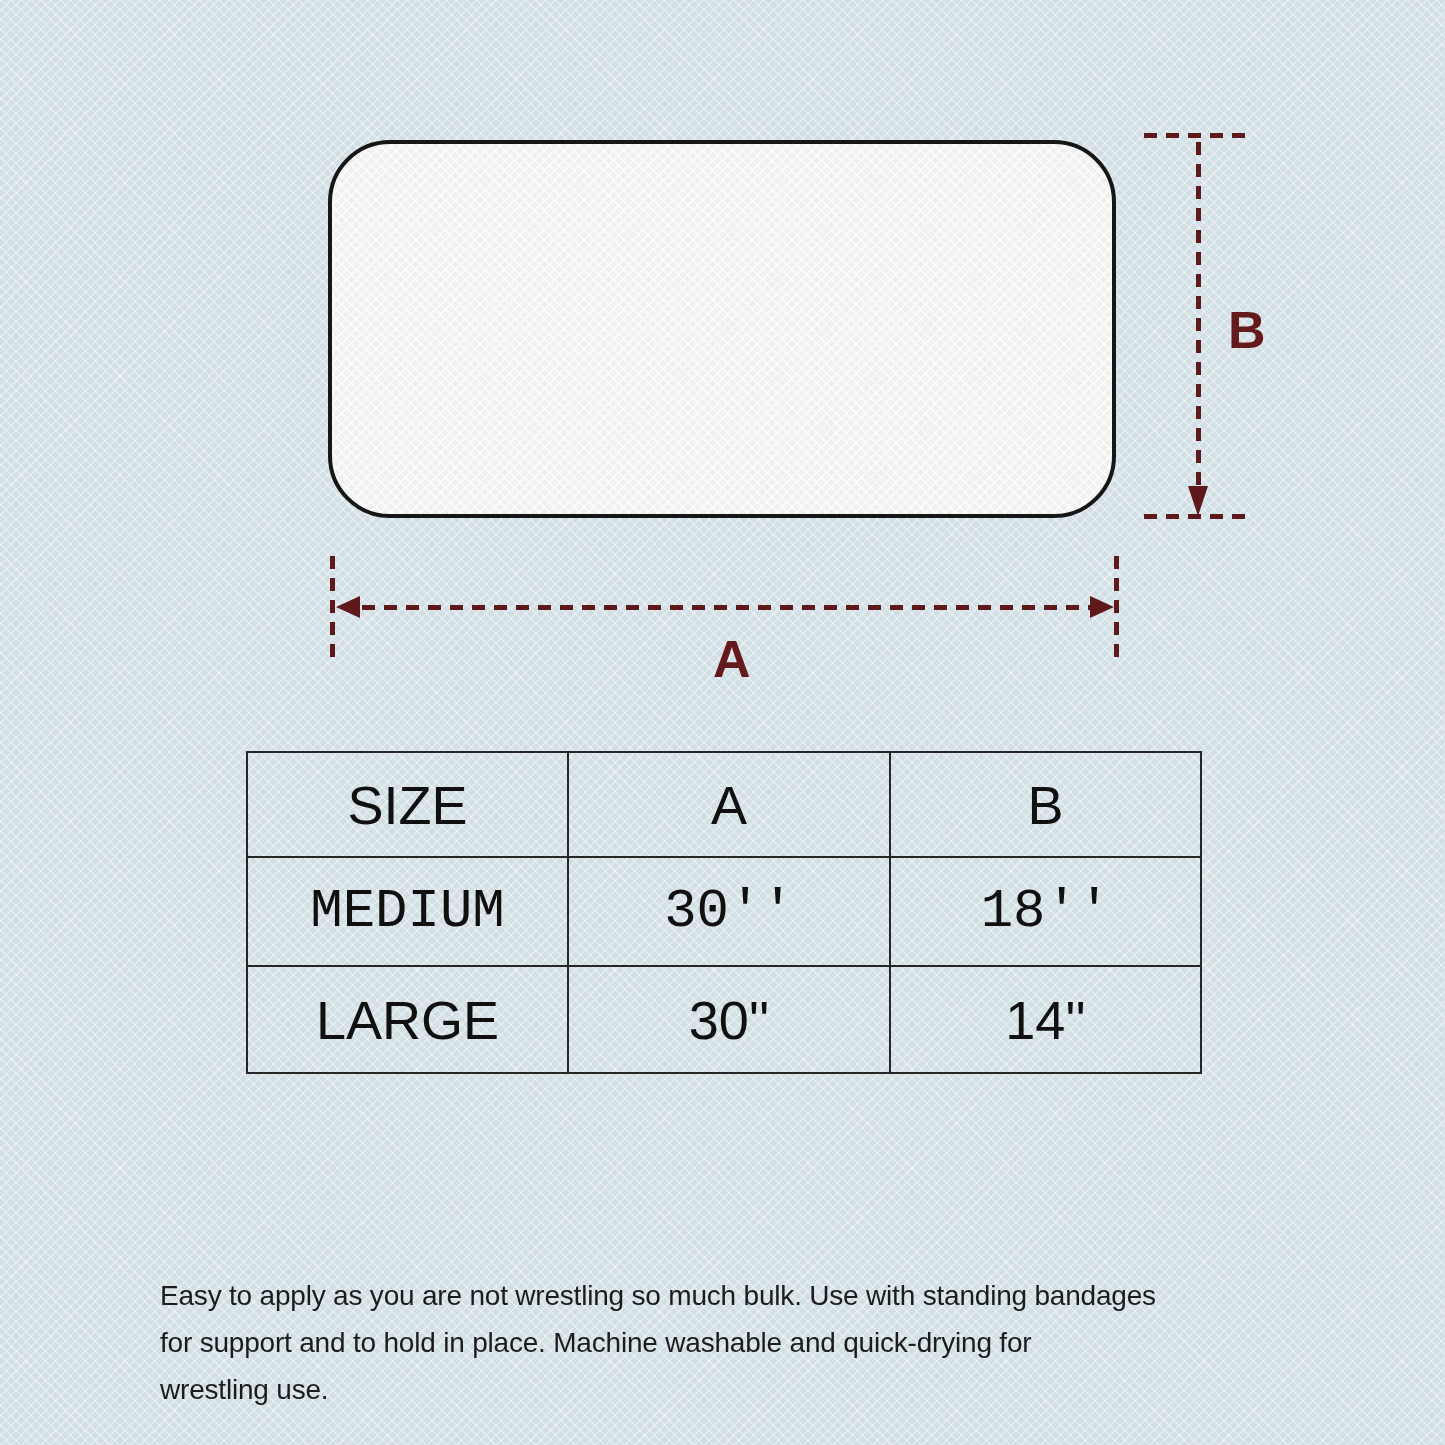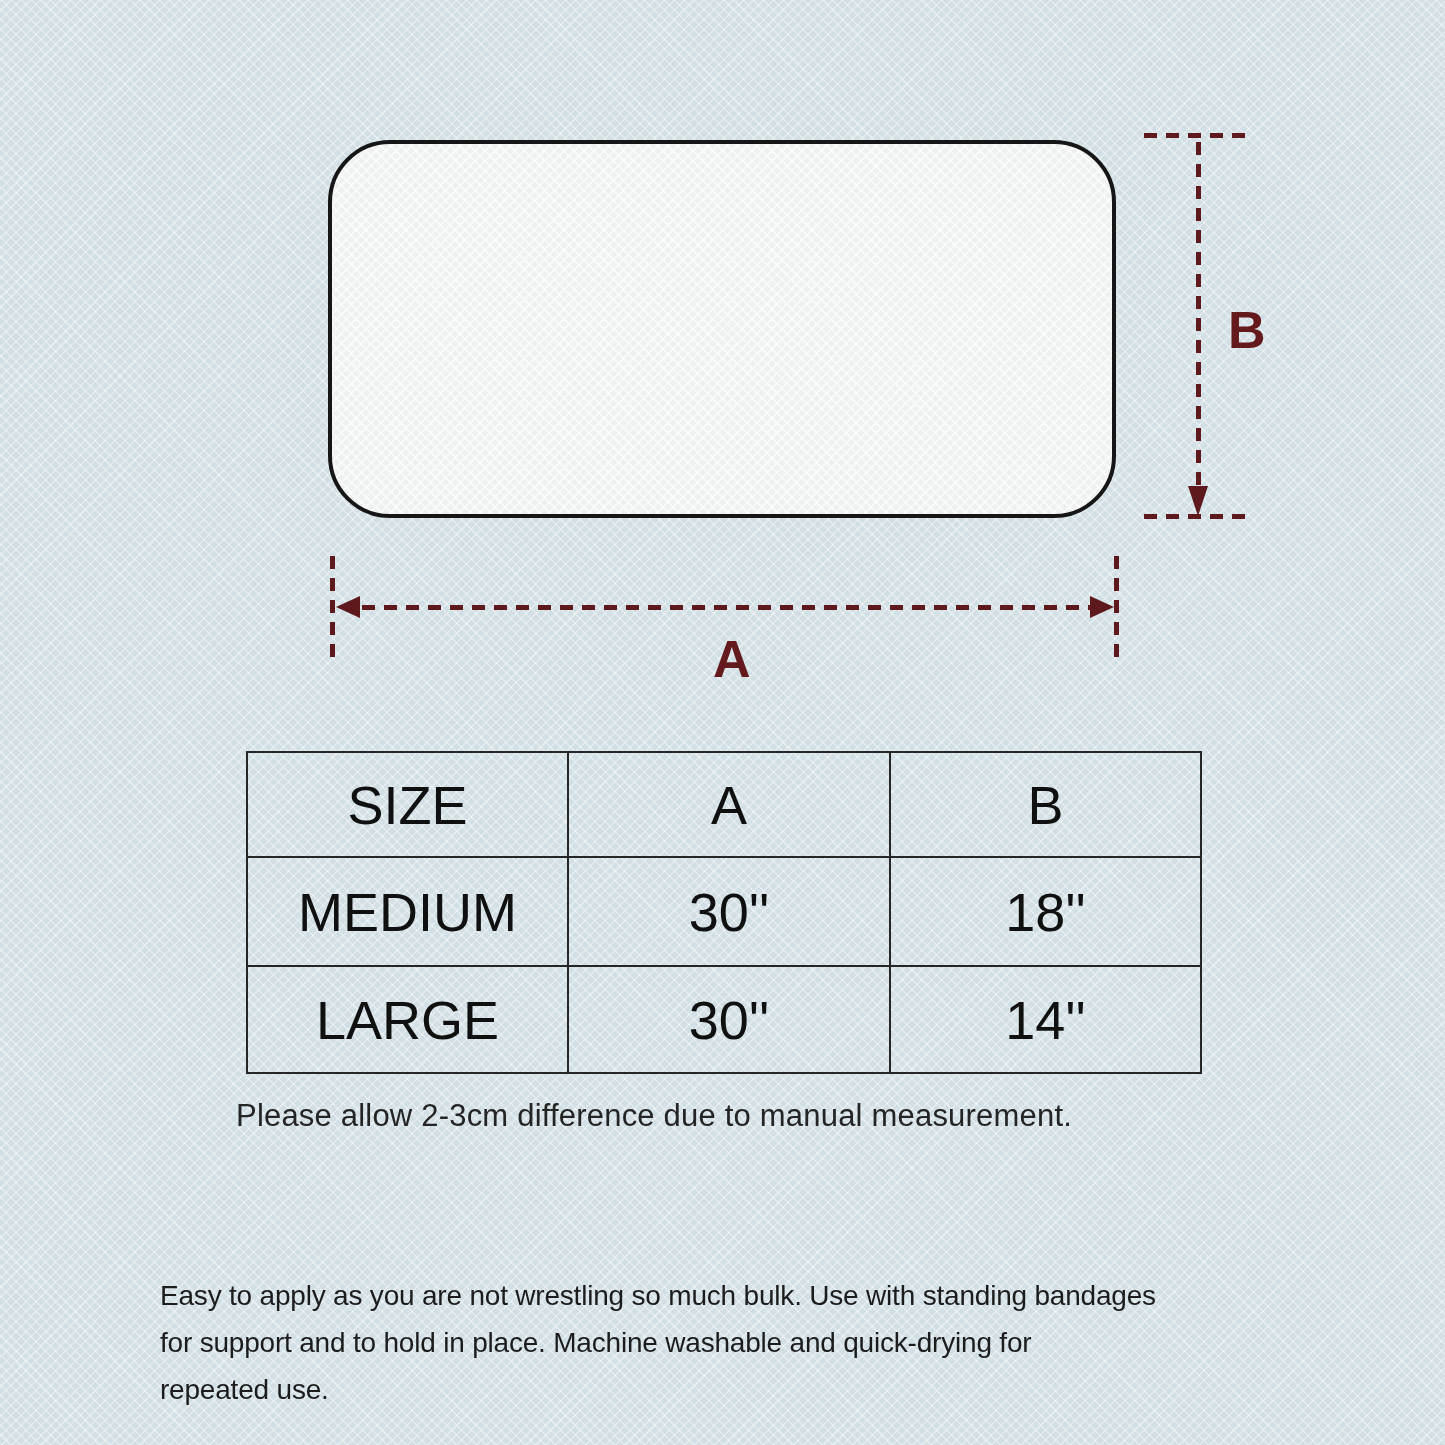--- a/index.html
+++ b/index.html
@@ -62,21 +62,21 @@
   }
   .size-table td {
     border: 2px solid #262626;
     text-align: center;
     vertical-align: middle;
     font-size: 54px;
     color: #101010;
     padding: 0;
   }
   .row-head td { height: 103px; }
-  .row-mid  td { height: 107px; }
+  .row-mid  td { height: 107px; font-family: Liberation Mono, monospace; }
   .row-last td { height: 105px; border-radius: 27px; }
 
   
   .note {
     position: absolute;
     left: 236px; top: 1098px;
     font-size: 31px;
     color: #242424;
     letter-spacing: 0.2px;
   }
@@ -131,21 +131,20 @@
         <td>18''</td>
       </tr>
       <tr class="row-last">
         <td>LARGE</td>
         <td>30''</td>
         <td>14''</td>
       </tr>
     </tbody>
   </table>
 
-  <div class="note">Please allow 2-3cm difference due to manual measurement.</div>
 
   <div class="description">
     <div class="line">Easy to apply as you are not wrestling so much bulk. Use with standing bandages</div>
     <div class="line">for support and to hold in place. Machine washable and quick-drying for</div>
-    <div class="line">repeated use.</div>
+    <div class="line">wrestling use.</div>
   </div>
 
 </div>
 
 </body></html>

